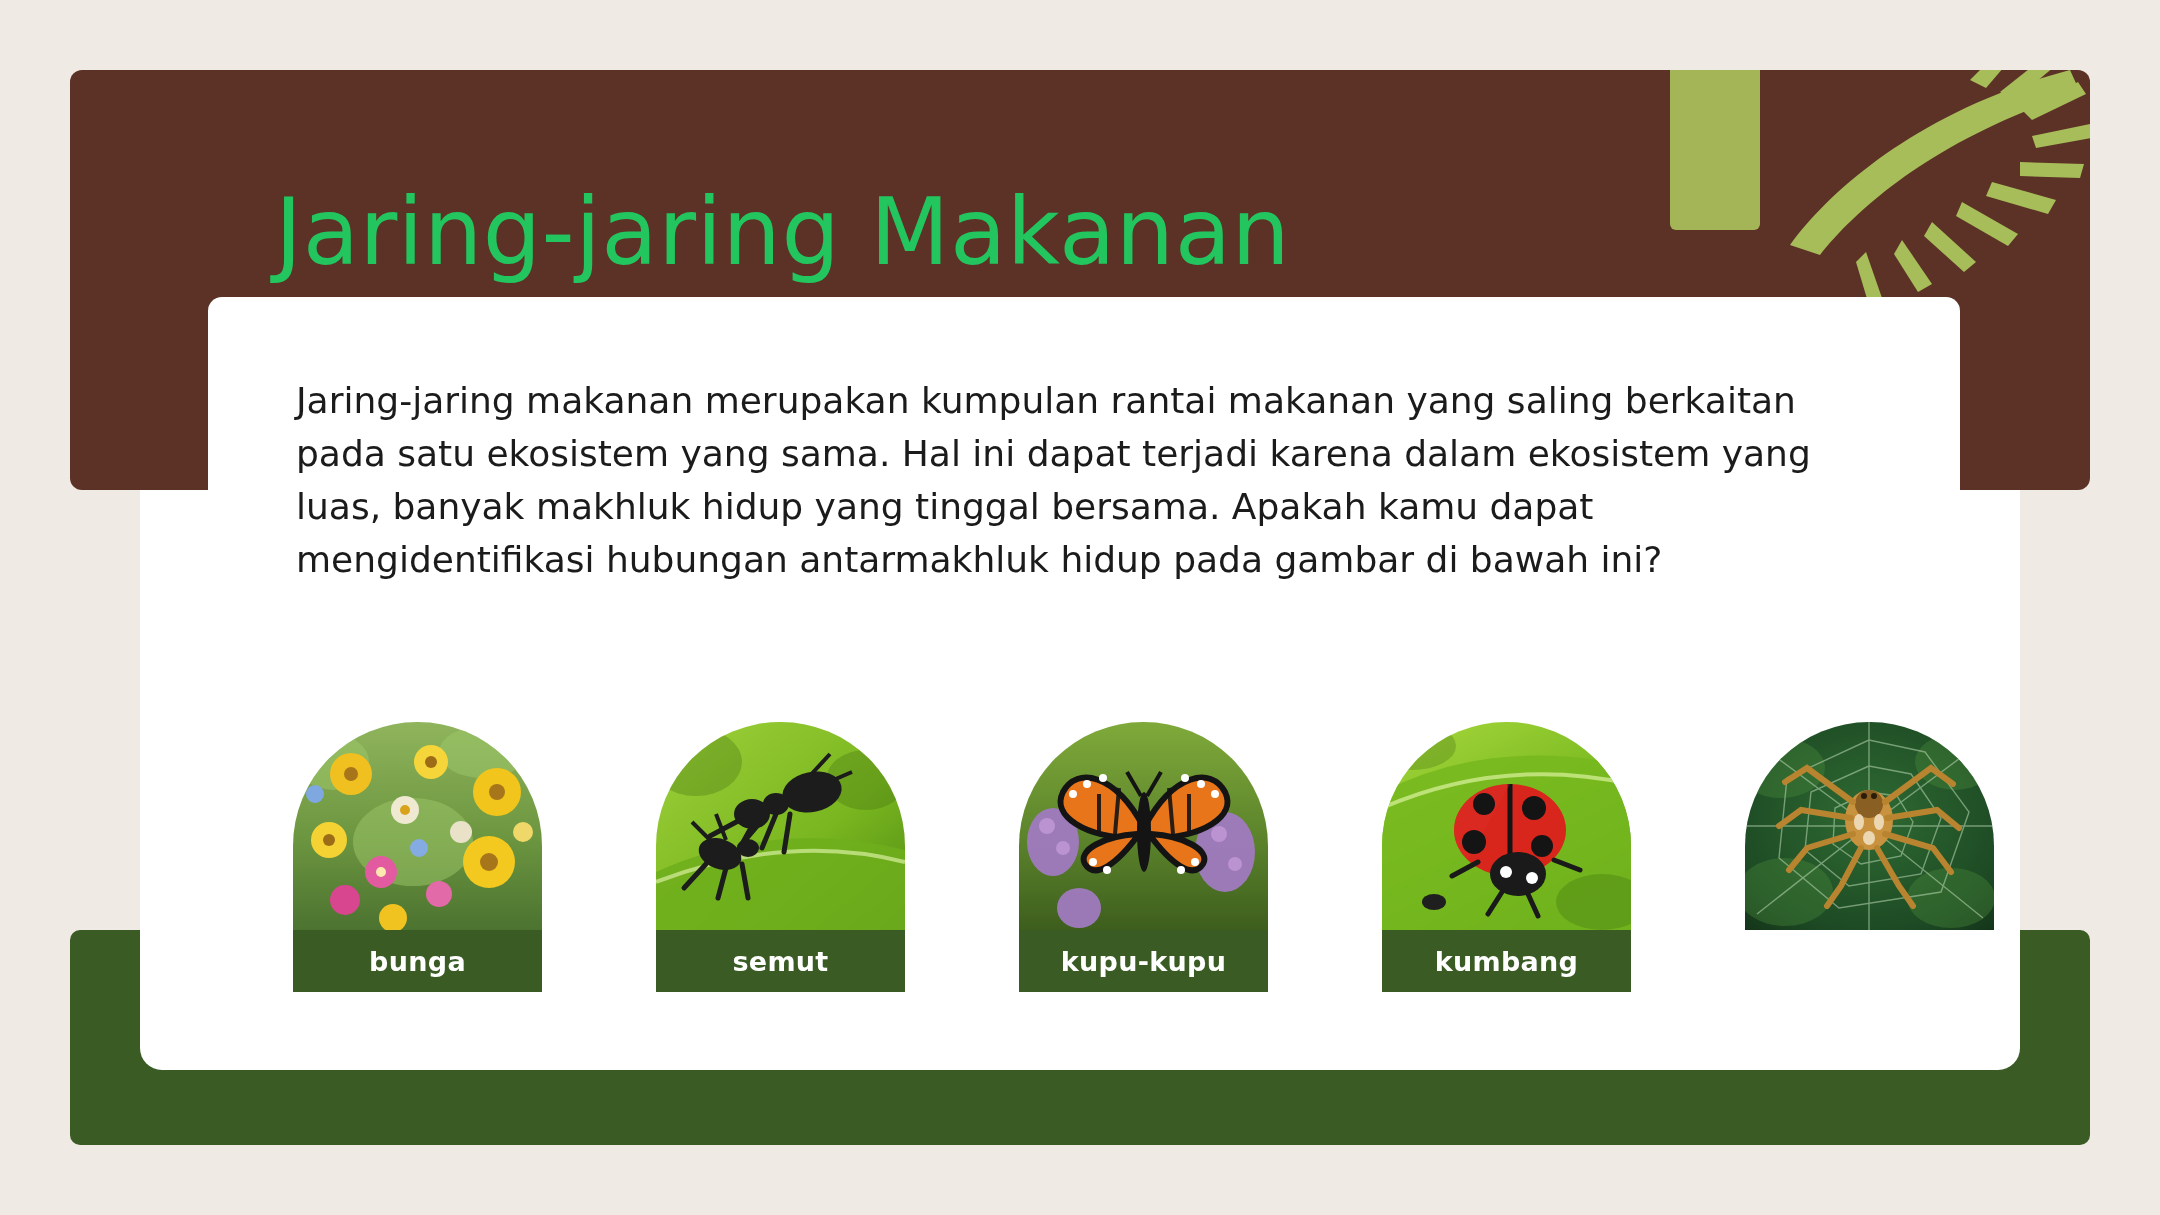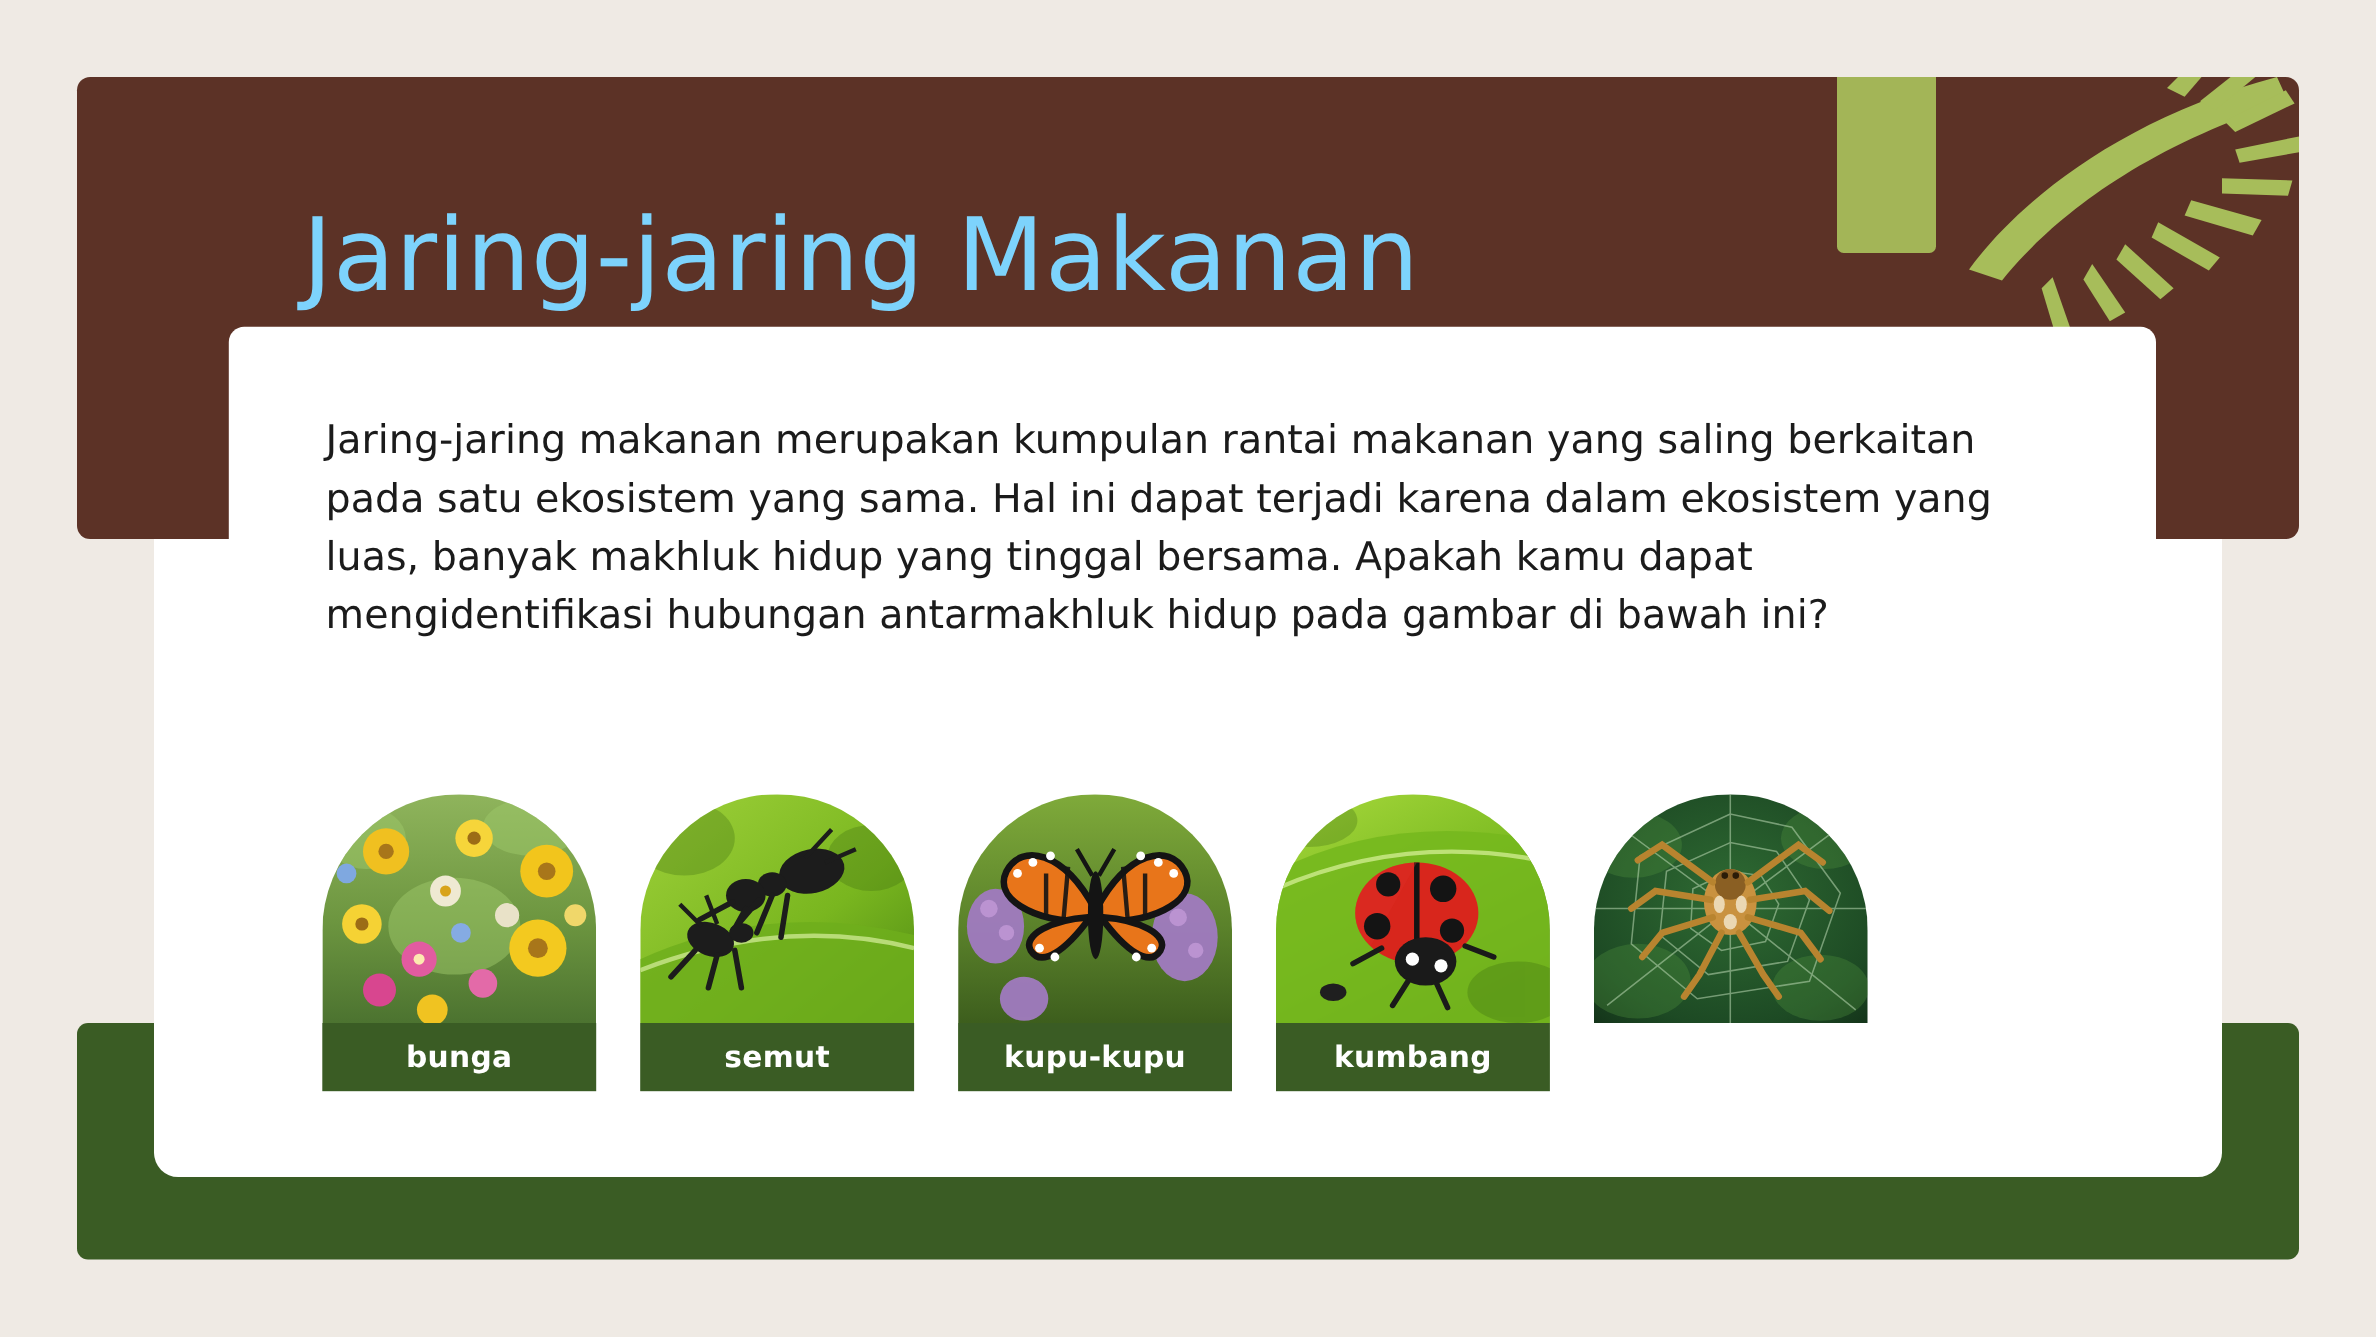--- a/index.html
+++ b/index.html
@@ -60,21 +60,21 @@
     right: 0;
     top: -30px;
     width: 420px;
     height: 280px;
     pointer-events: none;
   }
   .slide-title {
     position: absolute;
     left: 205px;
     top: 112px;
-    color: #7dd3fc;
+    color: #22c55e;
     font-size: 92px;
     font-weight: 400;
     letter-spacing: 0.5px;
     white-space: nowrap;
     line-height: 1.1;
   }
 
   
   .content-card {
     position: absolute;
@@ -94,21 +94,21 @@
     max-width: 1580px;
   }
 
   
   .img-row {
     position: absolute;
     left: 293px;
     top: 722px;
     width: 1600px;
     display: flex;
-    gap: 40px;
+    gap: 114px;
   }
   .img-card {
     width: 249px;
     position: relative;
   }
   .img-frame {
     width: 249px;
     height: 208px;
     border-top-left-radius: 124px;
     border-top-right-radius: 124px;

